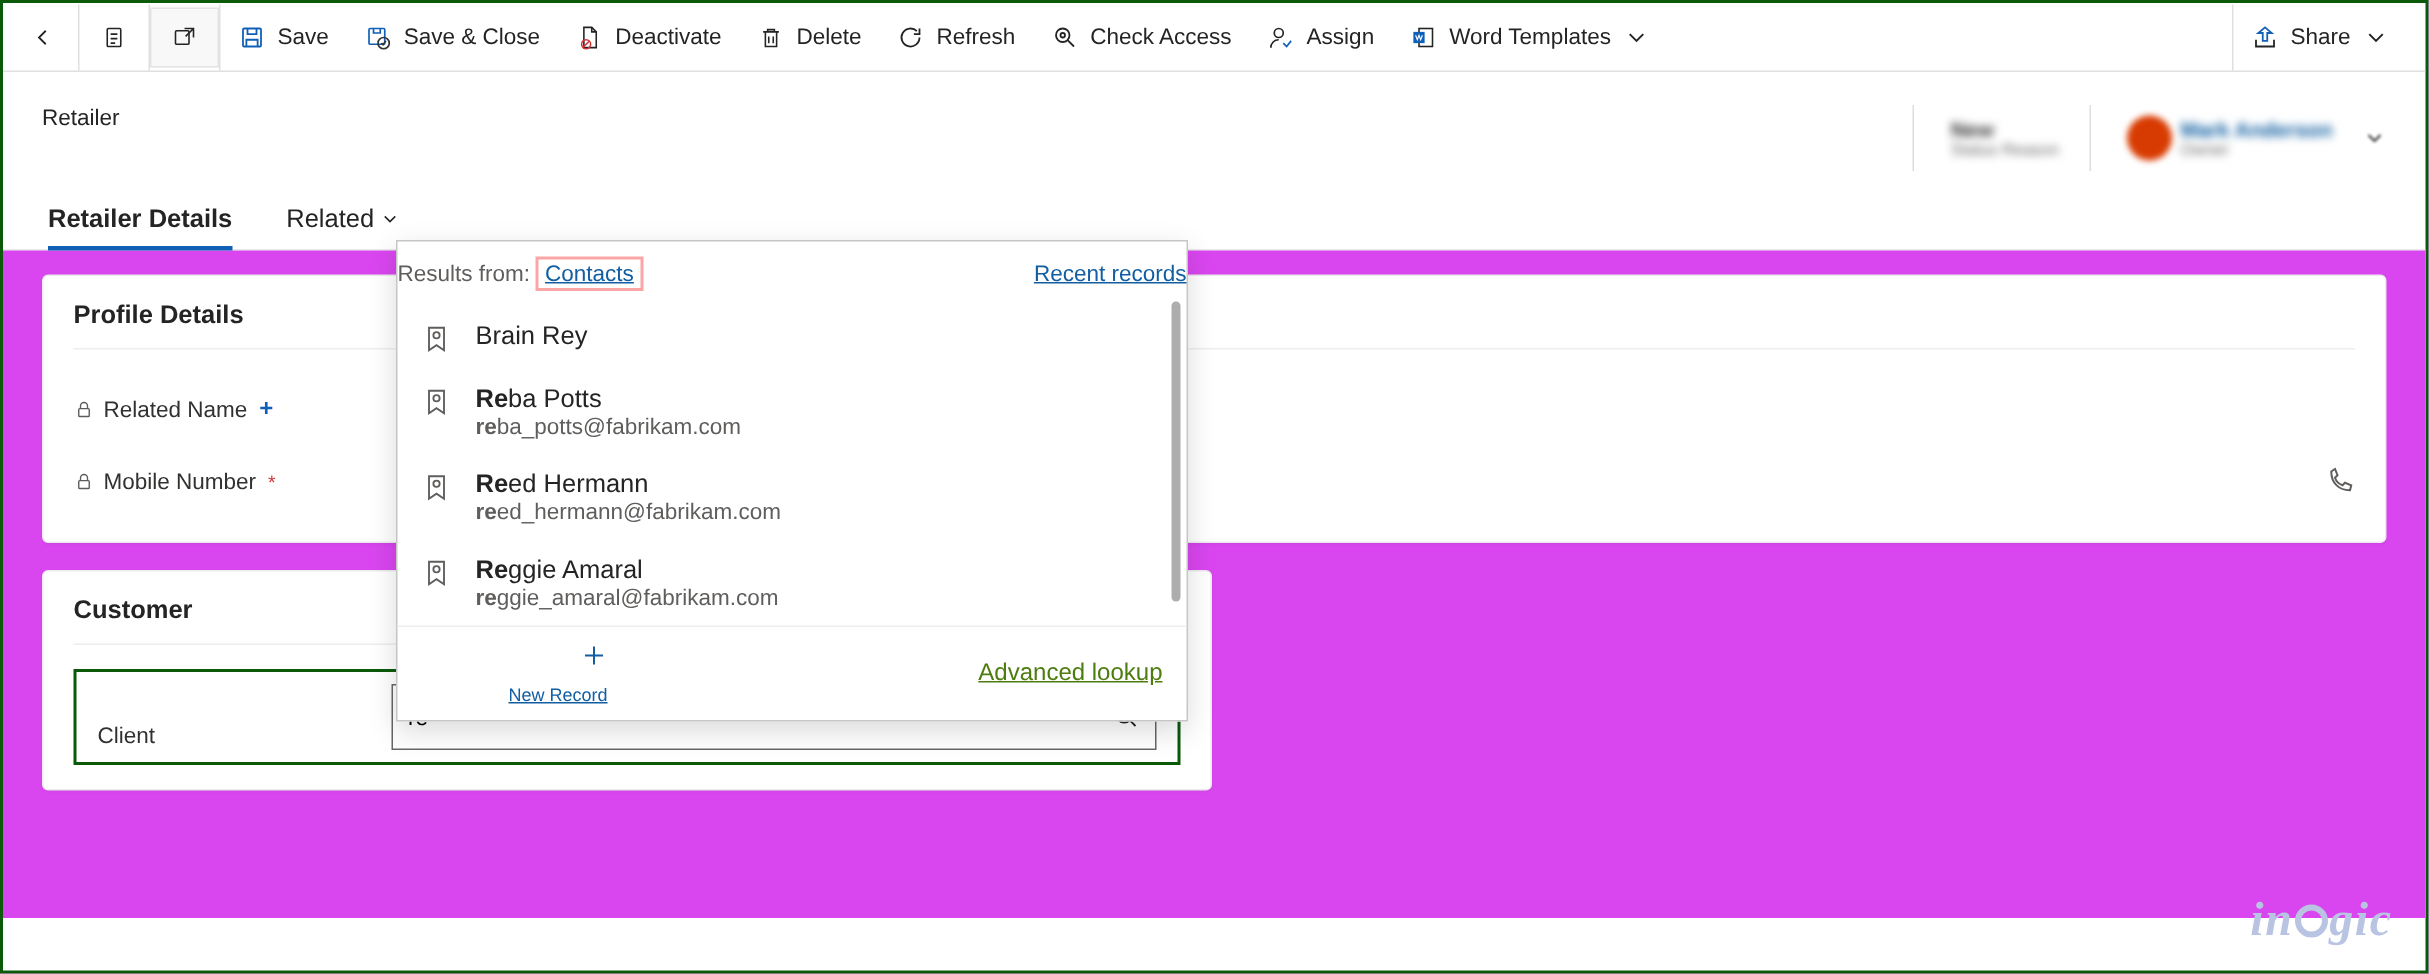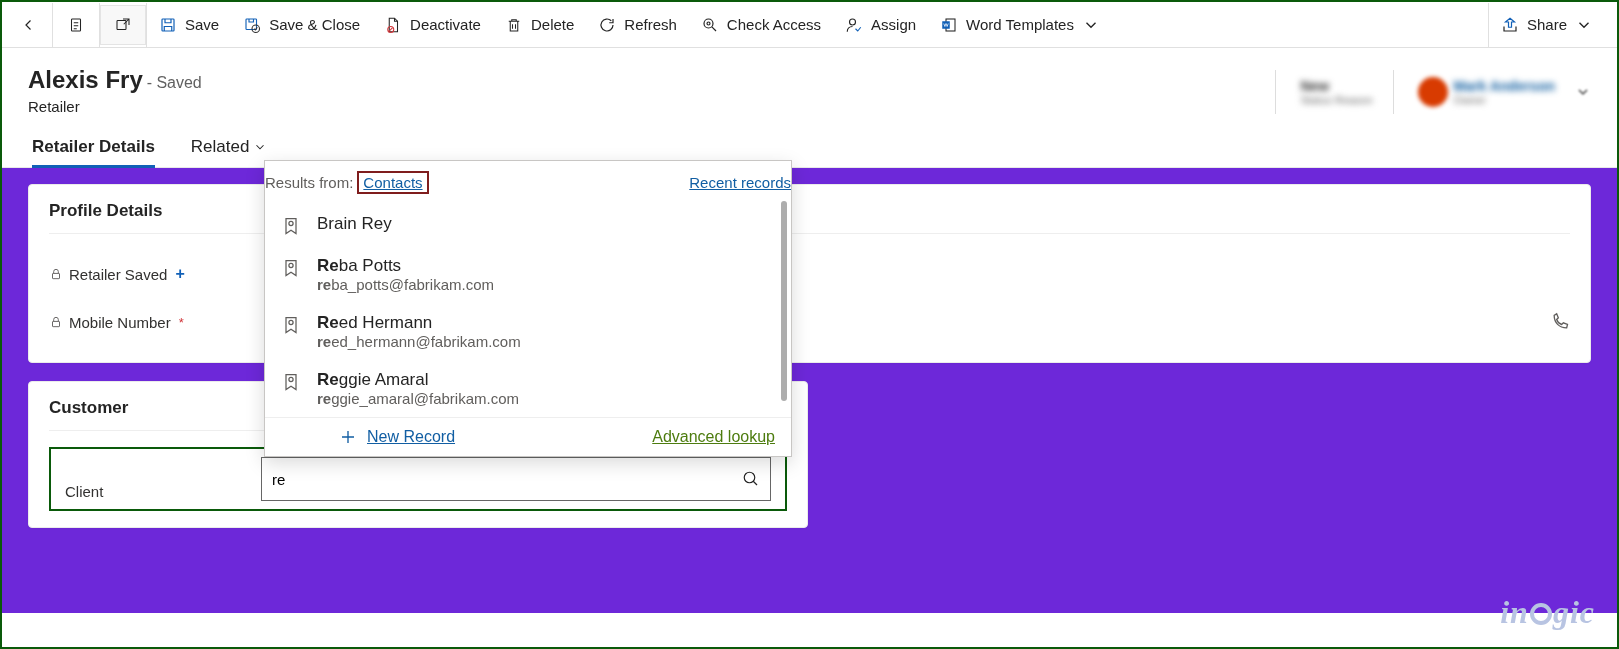--- a/index.html
+++ b/index.html
@@ -23,51 +23,51 @@
   .blurtxt { filter: blur(3px); font-weight:600; color:#0a5a9e;}
   .blurtxt2{ filter: blur(3px); font-size:11px; color:#666;}
   .avatar  { width:30px; height:30px; border-radius:50%; background:#d83b01; margin-right:6px; filter: blur(2px);}
   .hdr-stat{ display:flex; flex-direction:column; align-items:flex-start;}
   
   .tabs { display: flex; gap: 36px; padding: 22px 26px 0 30px; border-bottom: 1px solid #e8e8e8; }
   .tab  { padding-bottom: 10px; font-size: 17px; color: #242424; cursor: pointer; position: relative; display:flex; align-items:center; gap:4px;}
   .tab.active { font-weight: 600; }
   .tab.active::after { content:""; position:absolute; left:0; right:0; bottom:-1px; height:3px; background:#1160b7; }
   
-  .content { padding: 16px 26px; background:#6d28d9; min-height: calc(100% - 200px); }
+  .content { padding: 16px 26px; background:#d946ef; min-height: calc(100% - 200px); }
   .card { background:#fff; border:1px solid #ebebeb; border-radius:4px; padding: 16px 20px; margin-bottom: 18px; box-shadow: 0 1px 2px rgba(0,0,0,0.04);}
   .card-h { font-size: 17px; font-weight:600; padding-bottom: 12px; border-bottom: 1px solid #eee; margin-bottom: 16px;}
   .frow { display:flex; align-items:center; min-height: 48px; }
   .flabel { width: 208px; display:flex; align-items:center; gap:6px; font-size:15px; color:#323130;}
   .flabel svg{ width:14px; height:14px; }
   .req { color:#d13438; margin-left:2px; font-size:13px;}
   .rec { color:#1160b7; margin-left:2px; font-size:16px; font-weight:600;}
   .phone-ic { margin-left:auto; color:#555;}
   
   .card.customer { width: 780px; }
   .lkp-wrap { flex:1; display:flex; align-items:center; border:1px solid #666; height:44px; padding:0 10px; background:#fff;}
   .lkp-wrap input { flex:1; border:none; outline:none; font-size:15px; background:transparent;}
   .lkp-wrap svg { width:18px; height:18px; }
   .client-row{ border:2px solid #0a5a0a; padding:8px 14px 8px 14px; display:flex; align-items:center;}
   .client-row .flabel{ width:196px;margin-top:24px; }
   
   
   .flyout { position:absolute; left:262px; top:158px; width:528px; background:#fff; border:1px solid #c8c6c4; box-shadow: 0 6px 18px rgba(0,0,0,0.15); z-index:50;}
   .fly-hdr { display:flex; align-items:center; padding:10px 0; font-size:15px; color:#605e5c;}
   .fly-hdr a { color:#115ea3; text-decoration:underline; }
-  .fly-hdr .box { border:2px solid #7f1d1d; padding:1px 4px; margin-left:4px;}
+  .fly-hdr .box { border:2px solid #fca5a5; padding:1px 4px; margin-left:4px;}
   .fly-hdr .rr { margin-left:auto; color:#115ea3; font-size:15px; }
   .fly-list { max-height: 280px; overflow-y:auto; }
   .fly-item { display:flex; align-items:flex-start; gap:16px; padding:10px 16px; cursor:pointer;}
   .fly-item > svg { width:20px; height:20px; flex:none; margin-top:2px; color:#605e5c;}
   .fi-main { font-size:17px; color:#242424;}
   .fi-main b { font-weight:700; }
   .fi-sub  { font-size:15px; color:#605e5c;}
   .fly-foot { display:flex; align-items:center; padding:10px 16px; border-top:1px solid #eee;}
-  .fly-foot .nr { display:flex; align-items:flex-start; gap:10px; color:#115ea3; font-size:16px; margin-left: 58px;}
+  .fly-foot .nr { display:flex; align-items:flex-end; gap:10px; color:#115ea3; font-size:12px; margin-left: 58px; flex-direction: column;}
   .fly-foot .al { margin-left:auto; color:#4d7c0f; text-decoration:underline; font-size:16px;}
   .fly-list::-webkit-scrollbar{ width:10px;}
   .fly-list::-webkit-scrollbar-thumb{ background:#adadad; border-radius:5px;}
   .fscroll{ position:absolute; right:4px; top:40px; width:6px; height:200px; background:#adadad; border-radius:3px;}
   
   .watermark { position:absolute; right:22px; bottom:16px; font-size:32px; font-weight:700; color:#b8c4e2; letter-spacing:1px; font-style:italic; font-family: Georgia, serif;}
   .watermark span.o { display:inline-block; width:22px; height:22px; border:4px solid #b8c4e2; border-radius:50%; position:relative; top:2px; margin:0 1px;}
 </style>
 </head>
 <body>
@@ -169,24 +169,20 @@
       <span>Share</span>
       <svg class="chev" viewBox="0 0 24 24" fill="none" stroke="#242424" stroke-width="1.8">
           <path d="M6 9l6 6 6-6"></path>
         </svg>
     </button>
   </div>
 </div>
 
 <div class="header-row">
   <div>
-    <div>
-      <span class="rec-title">Alexis Fry</span>
-      <span class="rec-status">- Saved</span>
-    </div>
     <div class="rec-entity">Retailer</div>
   </div>
   <div class="hdr-right">
     <div class="hv"></div>
     <div class="hdr-stat">
       <span class="blurtxt" style="color:#333;">New</span>
       <span class="blurtxt2">Status Reason</span>
     </div>
     <div class="hv"></div>
     <div class="hdr-stat" style="flex-direction:row; align-items:center;">
@@ -217,21 +213,21 @@
 <div class="content">
 
   <div class="card">
     <div class="card-h">Profile Details</div>
     <div class="frow">
       <div class="flabel">
         <svg viewBox="0 0 24 24" fill="none" stroke="#605e5c" stroke-width="1.6">
             <rect x="6" y="11" width="12" height="9" rx="1"></rect>
             <path d="M8 11V8a4 4 0 0 1 8 0v3"></path>
           </svg>
-        <span>Retailer Saved</span>
+        <span>Related Name</span>
         <span class="rec">+</span>
       </div>
     </div>
     <div class="frow">
       <div class="flabel">
         <svg viewBox="0 0 24 24" fill="none" stroke="#605e5c" stroke-width="1.6">
             <rect x="6" y="11" width="12" height="9" rx="1"></rect>
             <path d="M8 11V8a4 4 0 0 1 8 0v3"></path>
           </svg>
         <span>Mobile Number</span>

